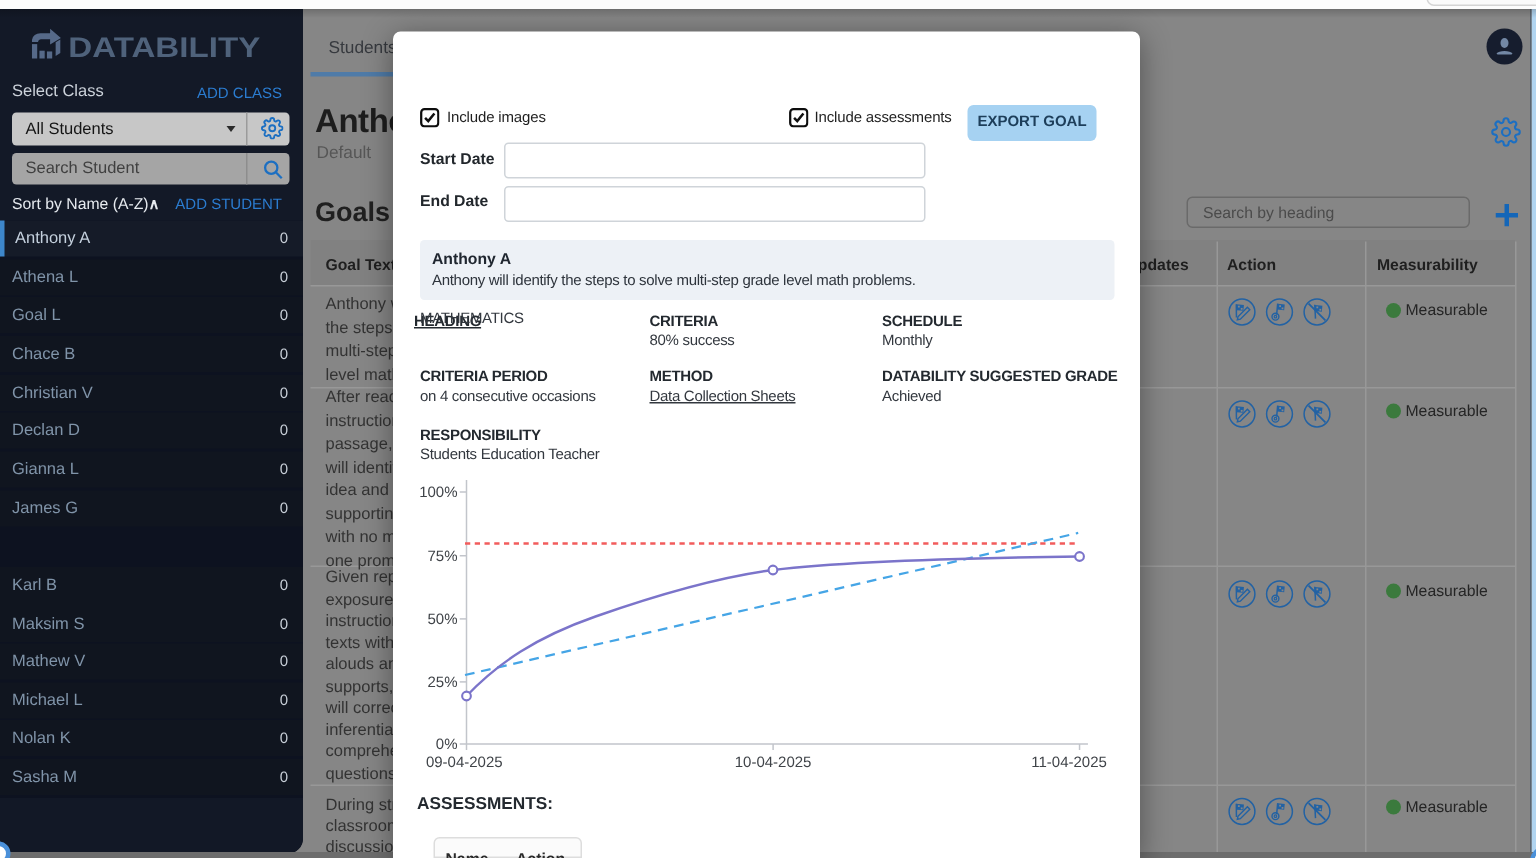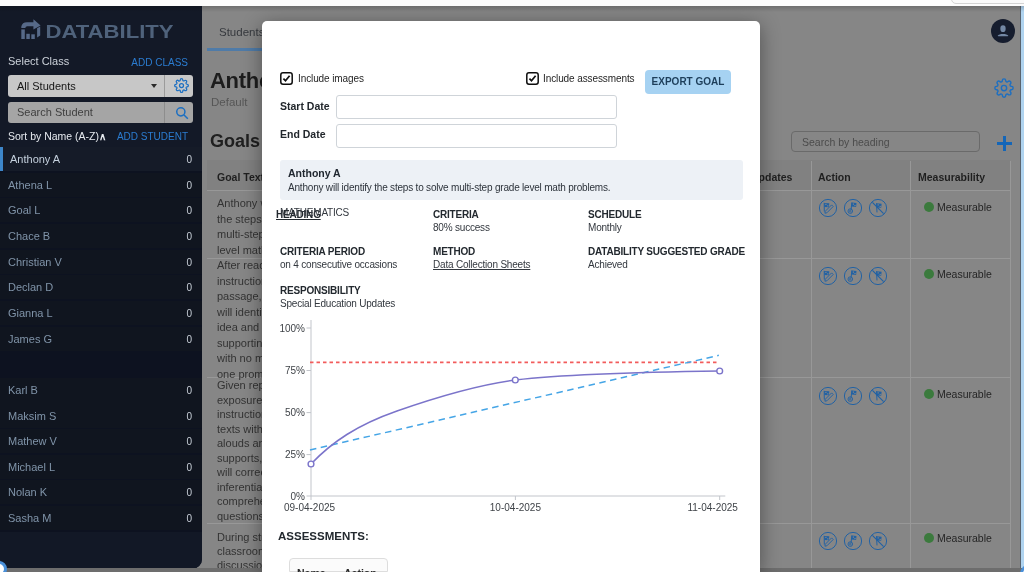--- a/index.html
+++ b/index.html
@@ -351,21 +351,21 @@
   <div class="fvalue" style="left:171px; top:201px;">80% success</div>
   <div class="flabel" style="left:326px; top:188px;">SCHEDULE</div>
   <div class="fvalue" style="left:326px; top:201px;">Monthly</div>
   <div class="flabel" style="left:18px; top:225px;">CRITERIA PERIOD</div>
   <div class="fvalue" style="left:18px; top:238px;">on 4 consecutive occasions</div>
   <div class="flabel" style="left:171px; top:225px;">METHOD</div>
   <div class="fvalue" style="left:171px; top:238px;text-decoration:underline;">Data Collection Sheets</div>
   <div class="flabel" style="left:326px; top:225px;">DATABILITY SUGGESTED GRADE</div>
   <div class="fvalue" style="left:326px; top:238px;">Achieved</div>
   <div class="flabel" style="left:18px; top:263.5px;">RESPONSIBILITY</div>
-  <div class="fvalue" style="left:18px; top:276.5px;">Special Education Updates</div>
+  <div class="fvalue" style="left:18px; top:276.5px;">Students Education Teacher</div>
   <svg class="abs" style="left:0px;top:278px;" width="492" height="225" viewBox="0 0 492 225" font-family="'Liberation Sans',sans-serif">
     <g stroke="#c2c5cb" stroke-width="1" fill="none">
       <line x1="49" y1="21" x2="49" y2="197"></line>
       <line x1="49" y1="197" x2="463.3" y2="197"></line>
       <line x1="44.5" y1="29" x2="49" y2="29"></line>
       <line x1="44.5" y1="71.5" x2="49" y2="71.5"></line>
       <line x1="44.5" y1="113.6" x2="49" y2="113.6"></line>
       <line x1="44.5" y1="155.6" x2="49" y2="155.6"></line>
       <line x1="44.5" y1="197" x2="49" y2="197"></line>
       <line x1="49" y1="197" x2="49" y2="201"></line>

